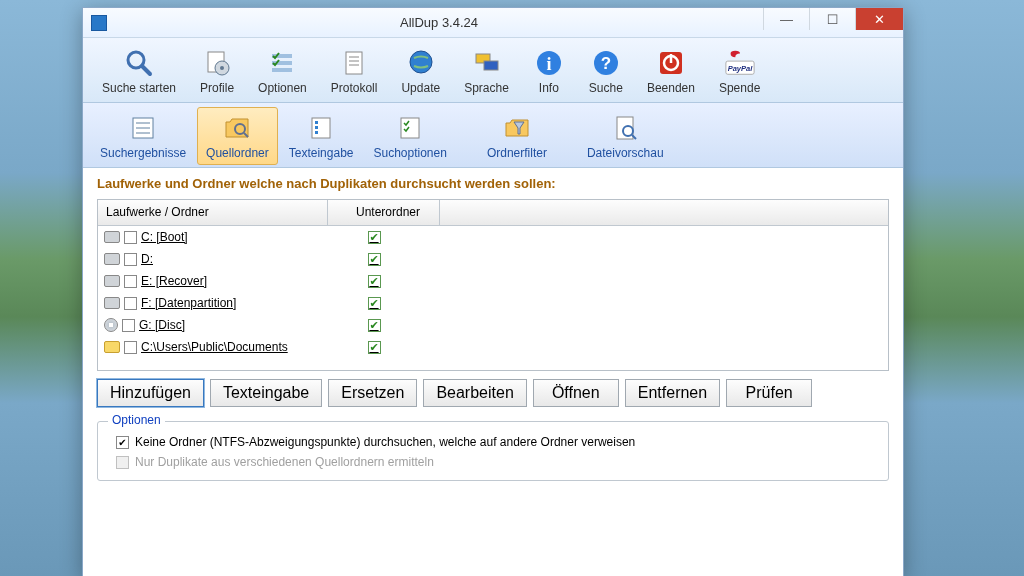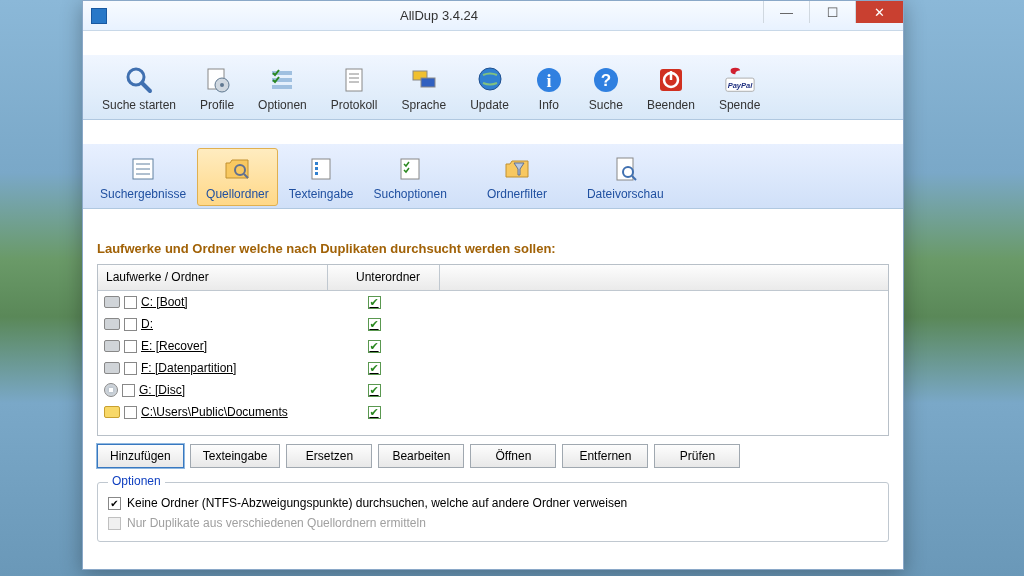--- a/index.html
+++ b/index.html
@@ -6,26 +6,26 @@
 body {
   font-family: Tahoma, Verdana, sans-serif;
   font-size: 12px;
   background: linear-gradient(180deg, #8bb8d8 0%, #7aa8c8 30%, #6a9a68 45%, #5a8858 55%, #7aa8c8 70%, #6a98b8 100%);
   width: 1024px; height: 576px;
   position: relative;
   overflow: hidden;
 }
 .window {
   position: absolute;
-  left: 82px; top: 0;
+  left: 82px; top: 7px;
   width: 822px; height: 570px;
   background: #fff;
   border: 1px solid #8aa8c8;
   box-shadow: 0 4px 20px rgba(0,0,0,0.3);
-  display: flex; flex-direction: column; gap: 24px;
+  display: flex; flex-direction: column;
 }
 .titlebar {
   height: 30px;
   background: linear-gradient(180deg, #f8fbff 0%, #e8f2ff 100%);
   display: flex; align-items: center;
   border-bottom: 1px solid #c8d8e8;
   position: relative;
 }
 .titlebar-icon {
   width: 16px; height: 16px;
@@ -185,21 +185,21 @@
 }
 .btn-row {
   display: flex;
   gap: 6px;
   margin-top: 8px;
 }
 .btn {
   border: 1px solid #a0a8b0;
   background: linear-gradient(180deg, #fdfdfd 0%, #e8e8e8 100%);
   padding: 4px 12px;
-  font-size: 12px;
+  font-size: 16px;
   min-width: 86px;
   text-align: center;
 }
 .btn.sel {
   border-color: #3878c0;
   outline: 1px solid #90b8e0;
 }
 .groupbox {
   border: 1px solid #c0c8d0;
   border-radius: 3px;
@@ -213,20 +213,21 @@
   background: #fff;
   padding: 0 4px;
   color: #1040c0;
   font-size: 12px;
 }
 .opt-row {
   display: flex; align-items: center;
   gap: 6px;
   padding: 3px 0;
   font-size: 12px;
+  margin-left: 8px;
 }
 .opt-row.disabled { color: #a0a0a0; }
 .checkbox {
   width: 13px; height: 13px;
   border: 1px solid #888;
   background: #fff;
   display: flex; align-items: center; justify-content: center;
   font-size: 10px;
 }
 .checkbox.checked::after { content: "✔"; color: #000; }
@@ -285,34 +286,34 @@
             <line x1="10" y1="9" x2="20" y2="9" stroke="#888"></line>
             <line x1="10" y1="13" x2="20" y2="13" stroke="#888"></line>
             <line x1="10" y1="17" x2="20" y2="17" stroke="#888"></line>
           </svg>
       </div>
       <span class="tb-label">Protokoll</span>
     </div>
     <div class="tb-btn">
       <div class="tb-icon">
         <svg width="30" height="30" viewBox="0 0 30 30">
+            <circle cx="15" cy="14" r="11" fill="#3080d0" stroke="#205090"></circle>
+            <path d="M8 10 q7 -3 14 0 M8 18 q7 3 14 0" stroke="#80c080" fill="none" stroke-width="2"></path>
+          </svg>
+      </div>
+      <span class="tb-label">Update</span>
+    </div>
+    <div class="tb-btn">
+      <div class="tb-icon">
+        <svg width="30" height="30" viewBox="0 0 30 30">
             <rect x="4" y="6" width="14" height="9" fill="#f0c030" stroke="#888"></rect>
             <rect x="12" y="13" width="14" height="9" fill="#3060c0" stroke="#888"></rect>
           </svg>
       </div>
       <span class="tb-label">Sprache</span>
-    </div>
-    <div class="tb-btn">
-      <div class="tb-icon">
-        <svg width="30" height="30" viewBox="0 0 30 30">
-            <circle cx="15" cy="14" r="11" fill="#3080d0" stroke="#205090"></circle>
-            <path d="M8 10 q7 -3 14 0 M8 18 q7 3 14 0" stroke="#80c080" fill="none" stroke-width="2"></path>
-          </svg>
-      </div>
-      <span class="tb-label">Update</span>
     </div>
     <div class="tb-btn">
       <div class="tb-icon">
         <svg width="30" height="30" viewBox="0 0 30 30">
             <circle cx="15" cy="15" r="12" fill="#3080e0"></circle>
             <text x="15" y="22" text-anchor="middle" fill="#fff" font-size="18" font-weight="bold" font-family="serif">i</text>
           </svg>
       </div>
       <span class="tb-label">Info</span>
     </div>

